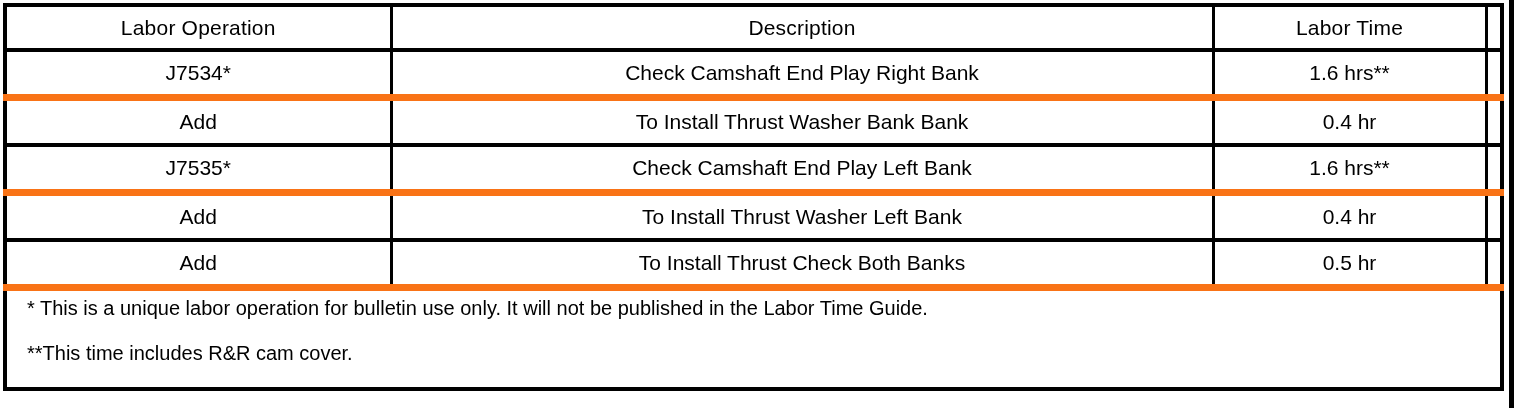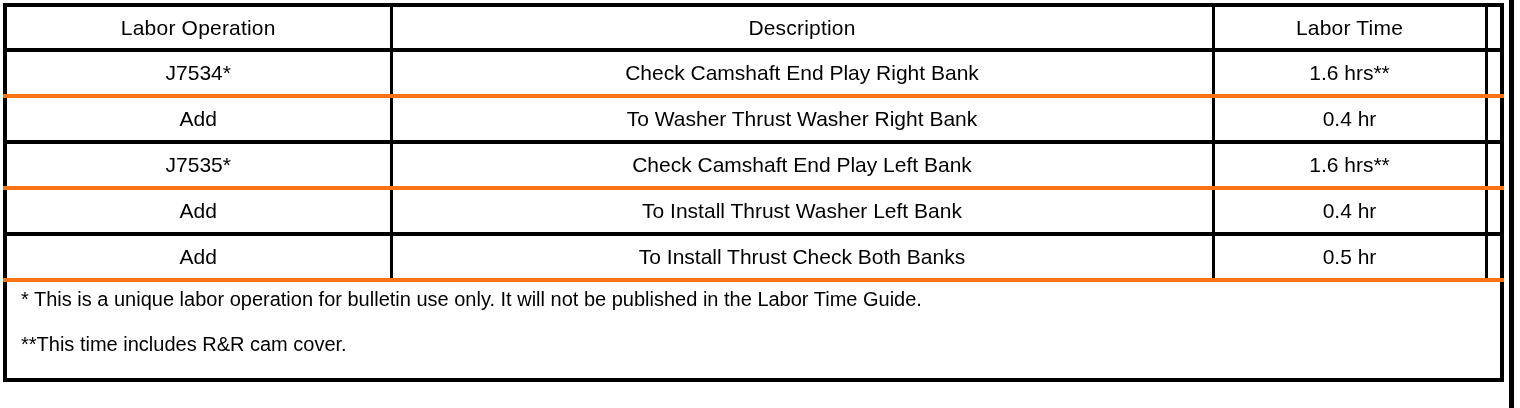--- a/index.html
+++ b/index.html
@@ -56,36 +56,36 @@
   .col-pad  { width: 16px;  }
 
   
   .vsep { border-right: 3px solid #000; }
 
   
   tr.r-header th { height: 41px; }
   tr.r-data  td  { height: 42px; }
 
   .hr-thick { border-bottom: 4px solid #000; }
-  .hr-thin  { border-bottom: 4px solid #f97316; }
+  .hr-thin  { border-bottom: 7px solid #f97316; }
 
   .th-label {
     font-weight: bold;
     font-size: 22px;
     letter-spacing: 0.2px;
   }
 
   
   tr.r-notes td {
     height: 96px;
     text-align: left;
     vertical-align: top;
   }
   .notes-box {
-    padding: 7px 0 0 14px;
+    padding: 7px 0 0 20px;
     font-size: 20px;
     line-height: 1.0;
   }
   .note-line { margin: 0 0 0 0; white-space: nowrap; }
   .note-gap  { height: 25px; }
 
   
   .edge-rule {
     position: absolute;
     top: 0px;
@@ -121,21 +121,21 @@
 
       <tr class="r-data">
         <td class="vsep hr-thin">J7534*</td>
         <td class="vsep hr-thin">Check Camshaft End Play Right Bank</td>
         <td class="vsep hr-thin">1.6 hrs**</td>
         <td class="hr-thin"></td>
       </tr>
 
       <tr class="r-data">
         <td class="vsep hr-thick">Add</td>
-        <td class="vsep hr-thick">To Washer Thrust Washer Right Bank</td>
+        <td class="vsep hr-thick">To Install Thrust Washer Bank Bank</td>
         <td class="vsep hr-thick">0.4 hr</td>
         <td class="hr-thick"></td>
       </tr>
 
       <tr class="r-data">
         <td class="vsep hr-thin">J7535*</td>
         <td class="vsep hr-thin">Check Camshaft End Play Left Bank</td>
         <td class="vsep hr-thin">1.6 hrs**</td>
         <td class="hr-thin"></td>
       </tr>

